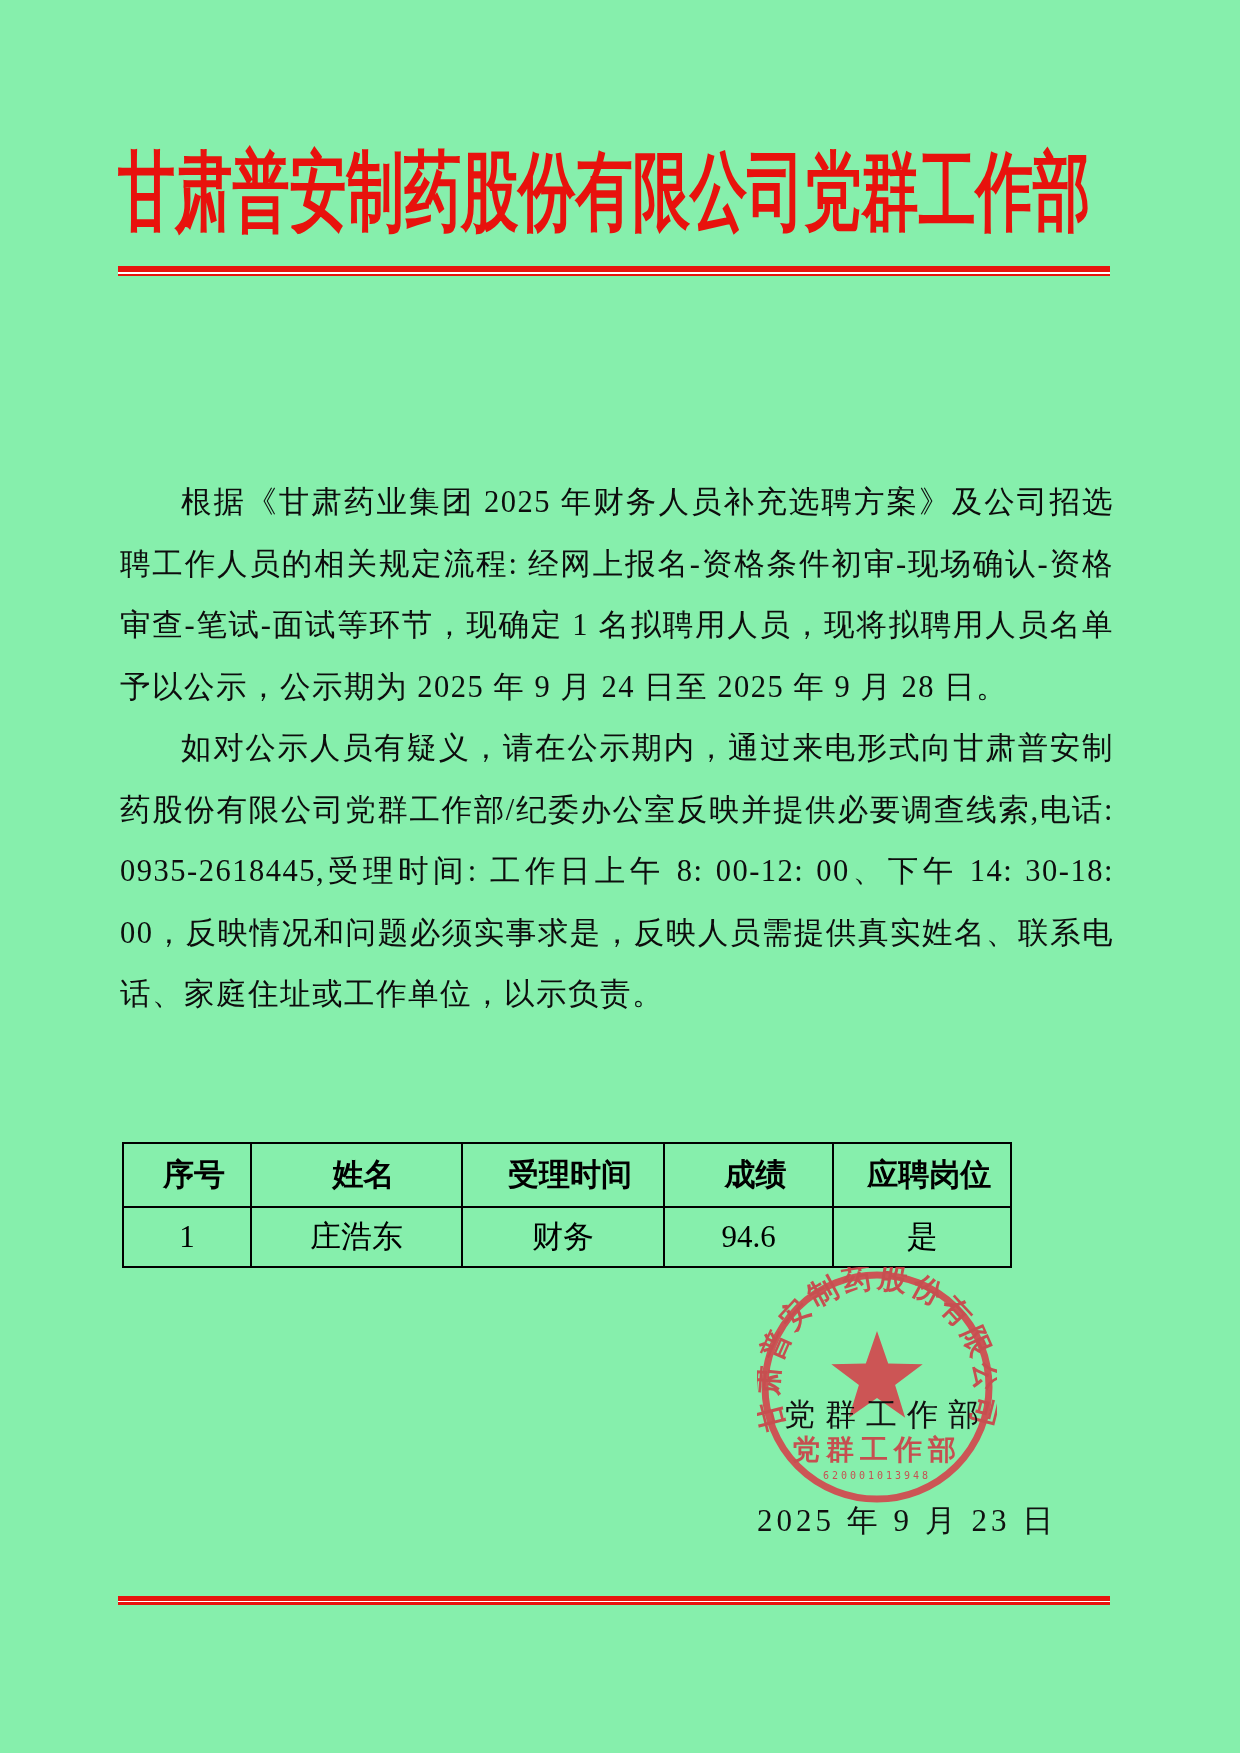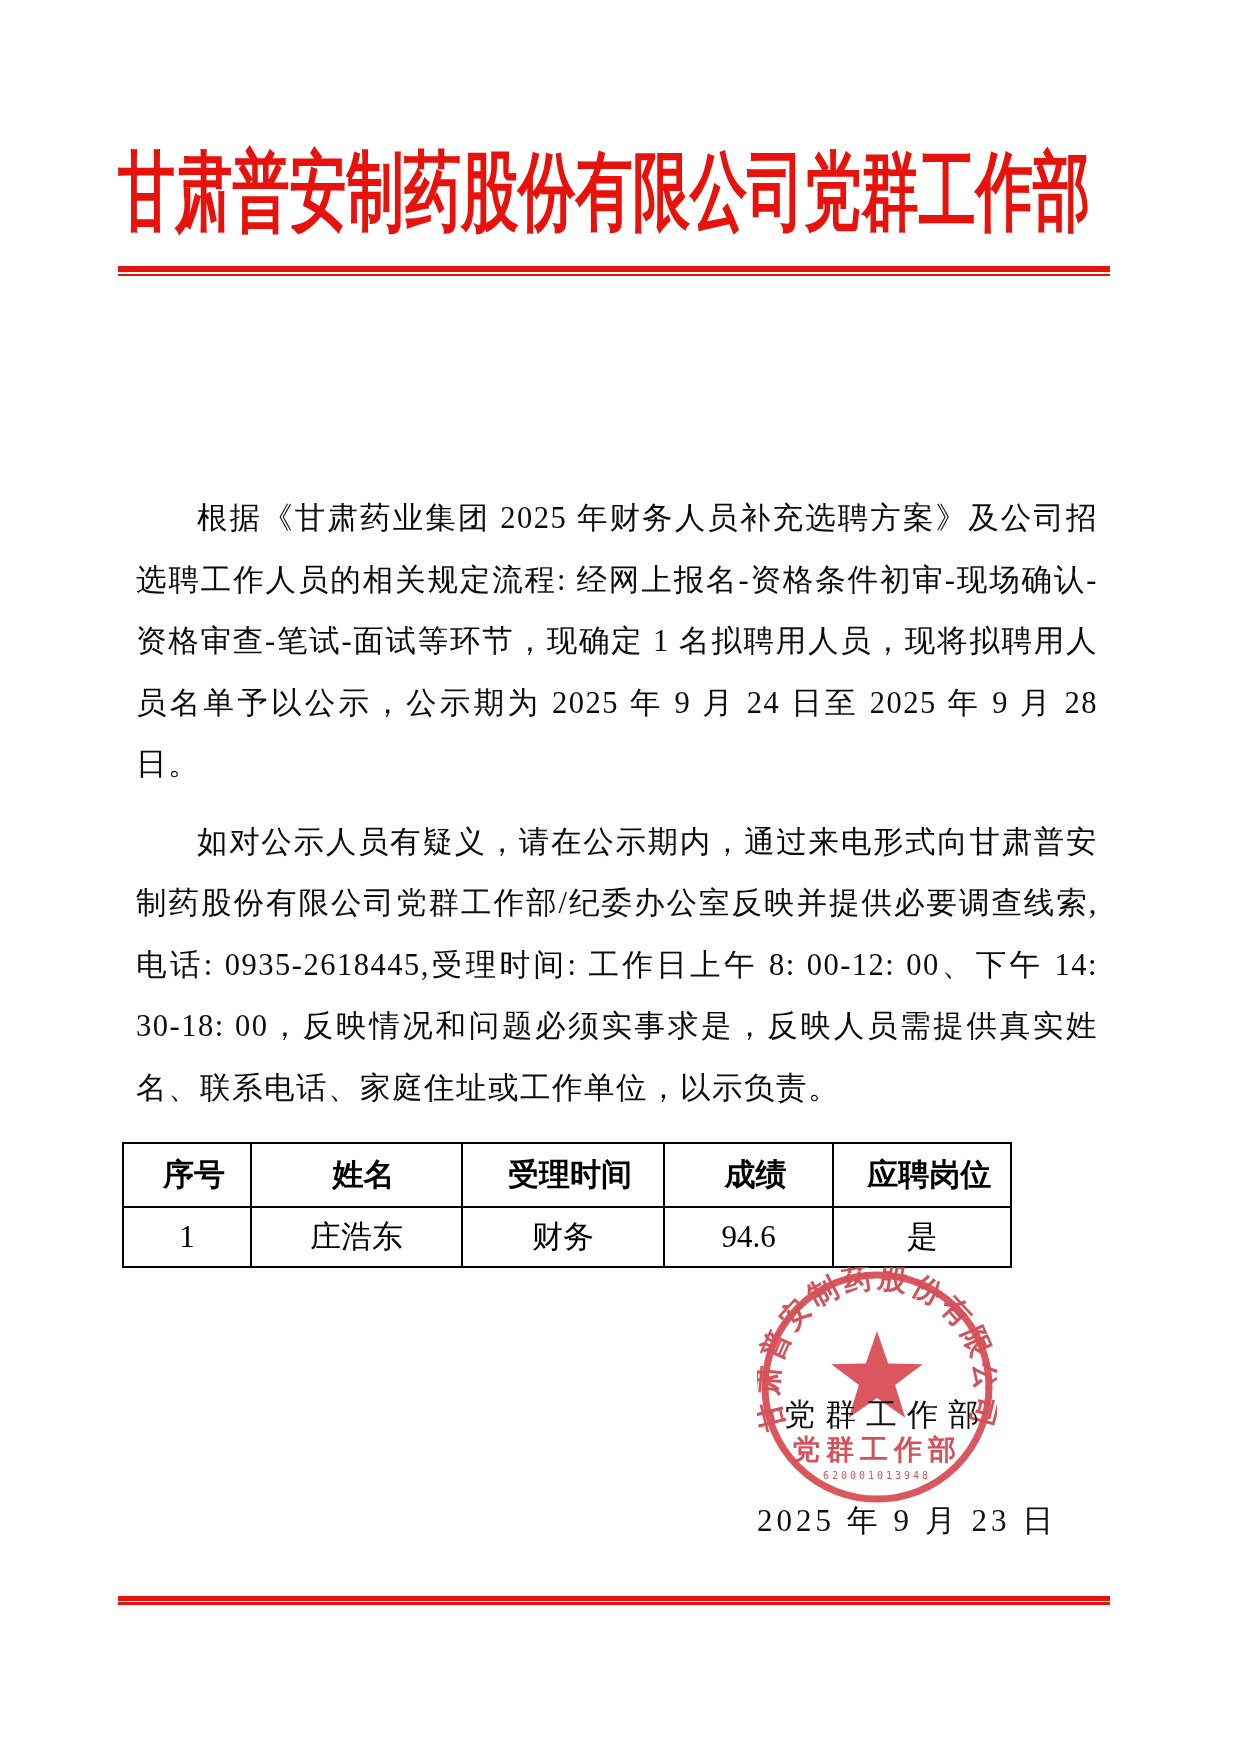--- a/index.html
+++ b/index.html
@@ -4,21 +4,21 @@
 <style>
   :root{
     --accent-red:#e8120d;
     --stamp-red:#d6404a;
   }
   html,body{margin:0;padding:0;background:#888;}
   .page{
     position:relative;
     width:1240px;height:1753px;
     margin:0 auto;
-    background:#ffffff;
+    background:#86efac;
     overflow:hidden;
     font-family:"Liberation Serif","DejaVu Serif",serif;
     color:#111;
   }
   
   .letterhead{
     position:absolute;top:142px;left:118px;
     width:1010px;height:100px;
     overflow:visible;
   }
@@ -52,21 +52,21 @@
   }
   
   .body-text{
     position:absolute;top:472px;left:120px;right:126px;
     font-size:30.5px;
     line-height:61.5px;
     text-align:justify;
     letter-spacing:1.5px;
     color:#0d0d0d;
   }
-  .body-text p{margin:16px;text-indent:2em;}
+  .body-text p{margin:0;text-indent:2em;}
   
   .result-table{
     position:absolute;top:1142px;left:122px;
     width:890px;
     border-collapse:collapse;
     table-layout:fixed;
     text-align:center;
     font-size:31px;
     color:#000;
   }

